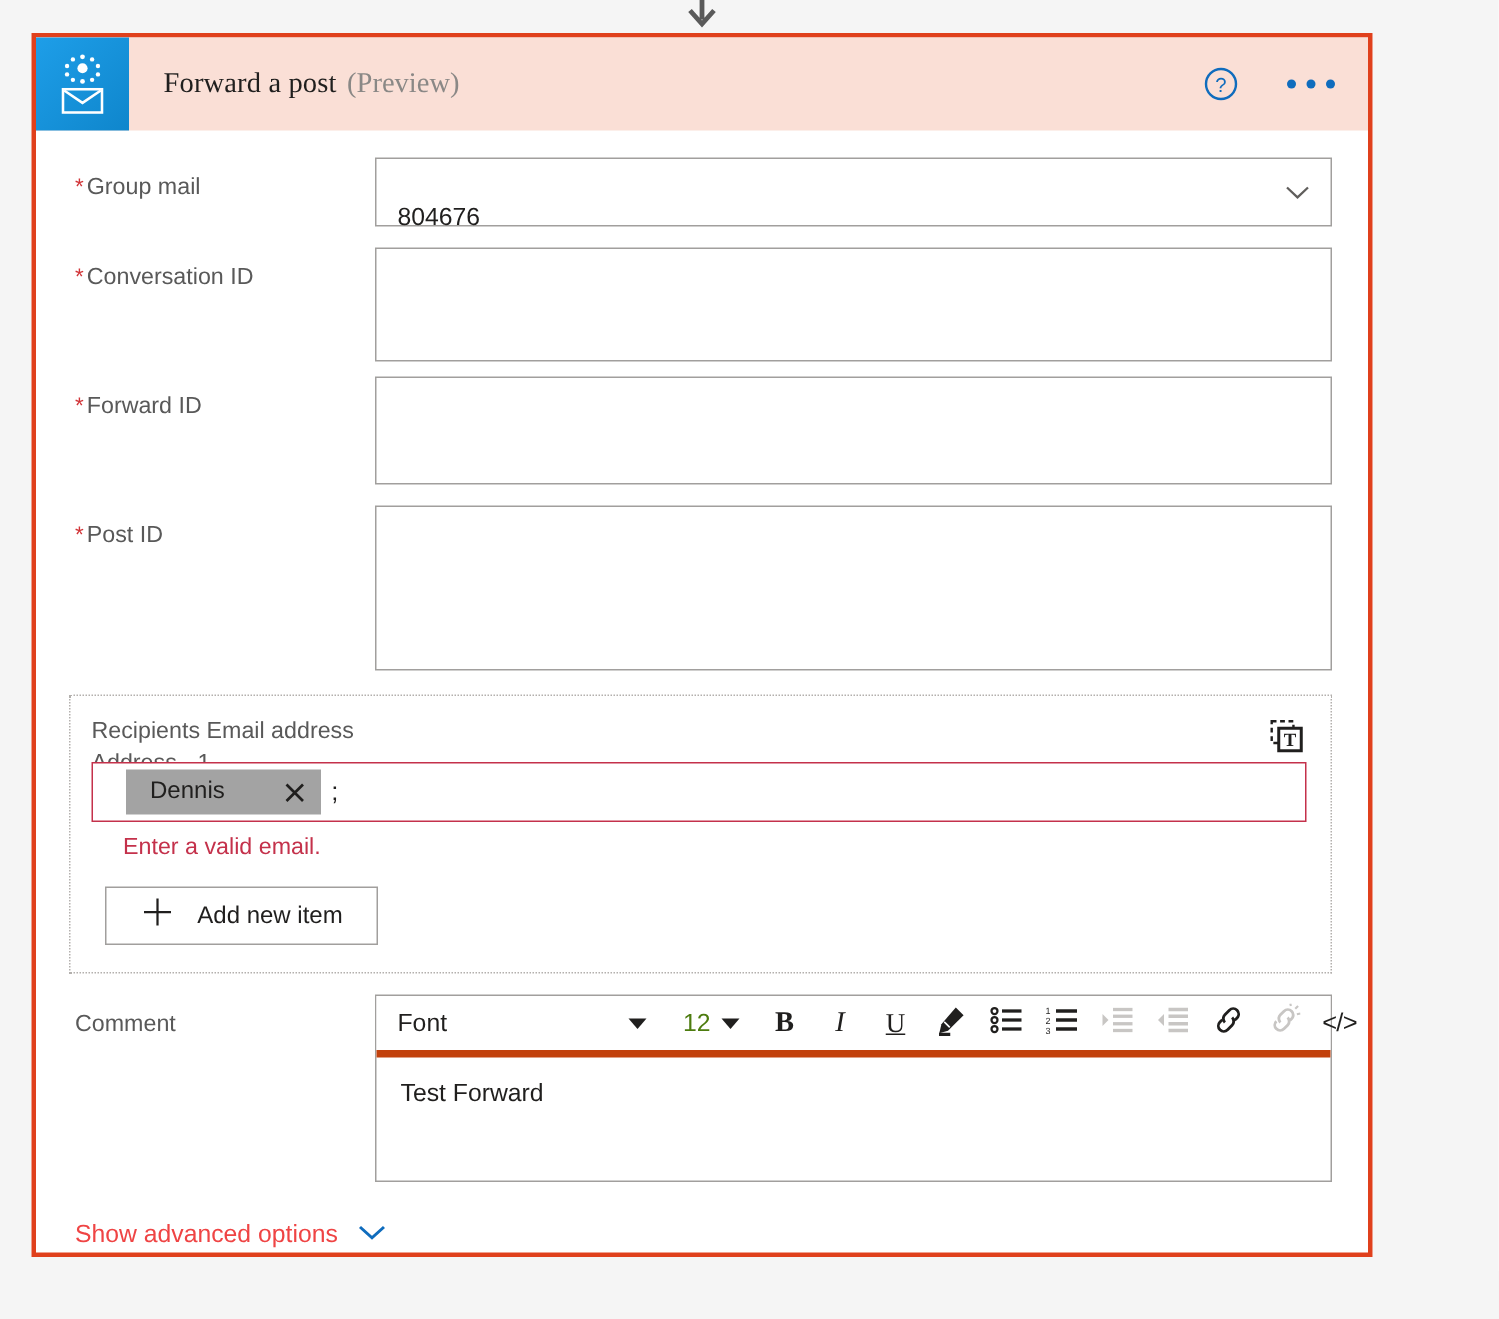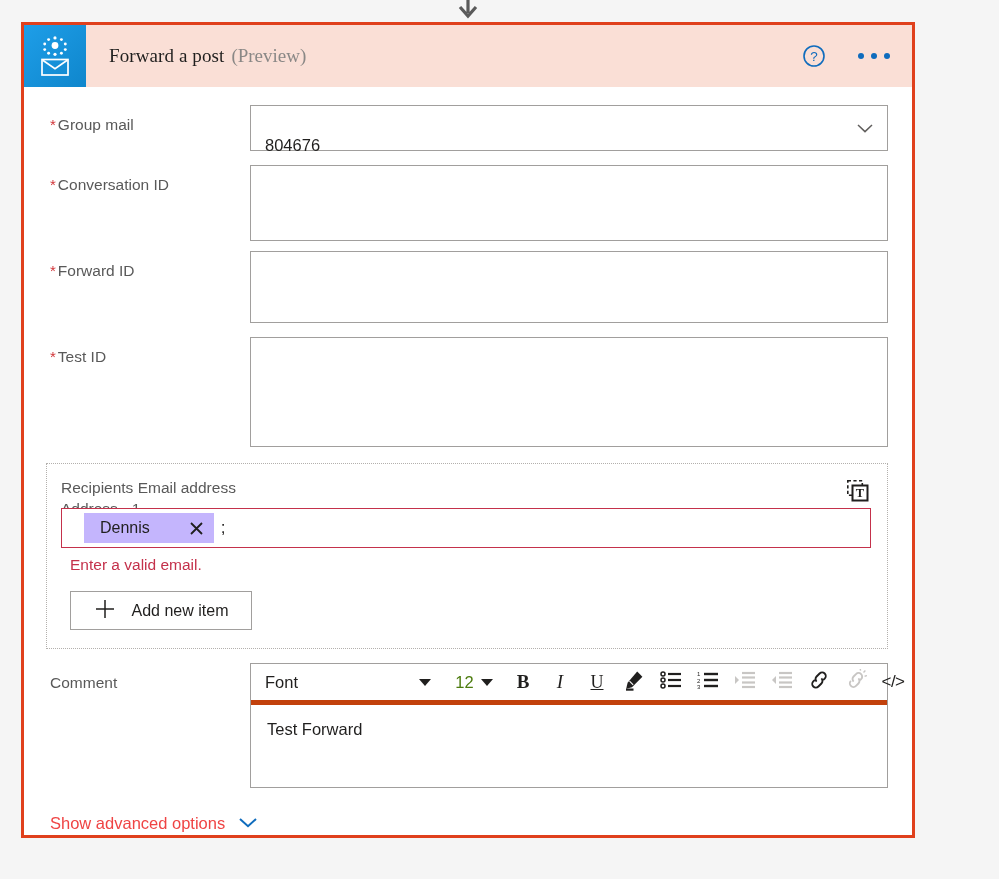--- a/index.html
+++ b/index.html
@@ -203,21 +203,21 @@
     background: #fff;
     height: 40px;
     display: flex;
     align-items: center;
     padding: 0 10px 0 22px;
     box-sizing: border-box;
   }
   .token {
     display: inline-flex;
     align-items: center;
-    background: #c4b5fd;
+    background: #a3a3a3;
     height: 30px;
     padding: 0 0 0 16px;
     font-size: 16px;
     color: #201f1e;
     max-width: 320px;
   }
   .token-label { padding-right: 30px; }
   .token-x {
     width: 34px;
     height: 30px;
@@ -228,21 +228,21 @@
   }
   .token-sep {
     font-size: 17px;
     color: #201f1e;
     margin-left: 7px;
   }
   .error-text {
     color: #c4314b;
     font-size: 15.5px;
     margin-top: 8px;
-    margin-left: 9px;
+    margin-left: 21px;
   }
   .add-item-btn {
     margin-top: 17px;
     margin-left: 9px;
     width: 182px;
     height: 39px;
     border: 1px solid #a19f9d;
     background: #fff;
     display: flex;
     align-items: center;
@@ -431,21 +431,21 @@
           <span class="val"></span>
         </div>
       </div>
     </div>
 
     <div class="spacer-14"></div>
 
     
     <div class="row">
       <div class="row-label">
-        <span class="req">*</span><span>Test ID</span>
+        <span class="req">*</span><span>Post ID</span>
       </div>
       <div class="row-field">
         <div class="input-box tall-3">
           <span class="val"></span>
         </div>
       </div>
     </div>
 
     
     <div class="array-container">

